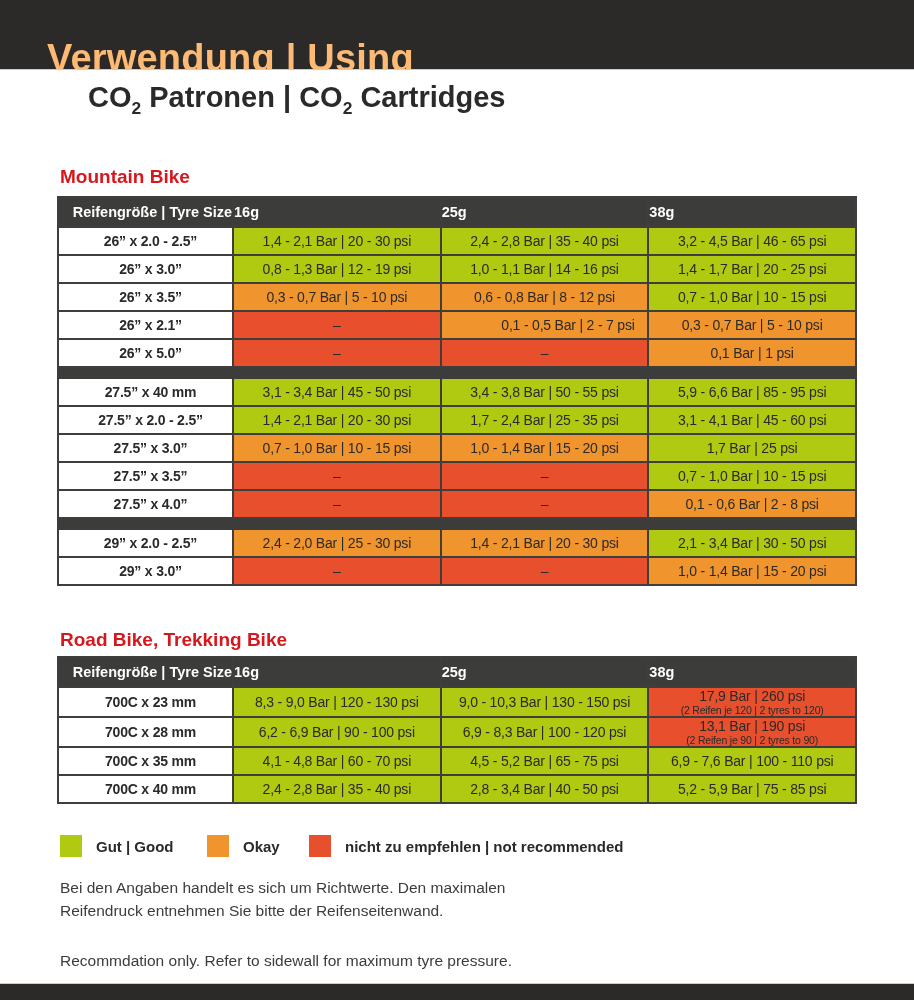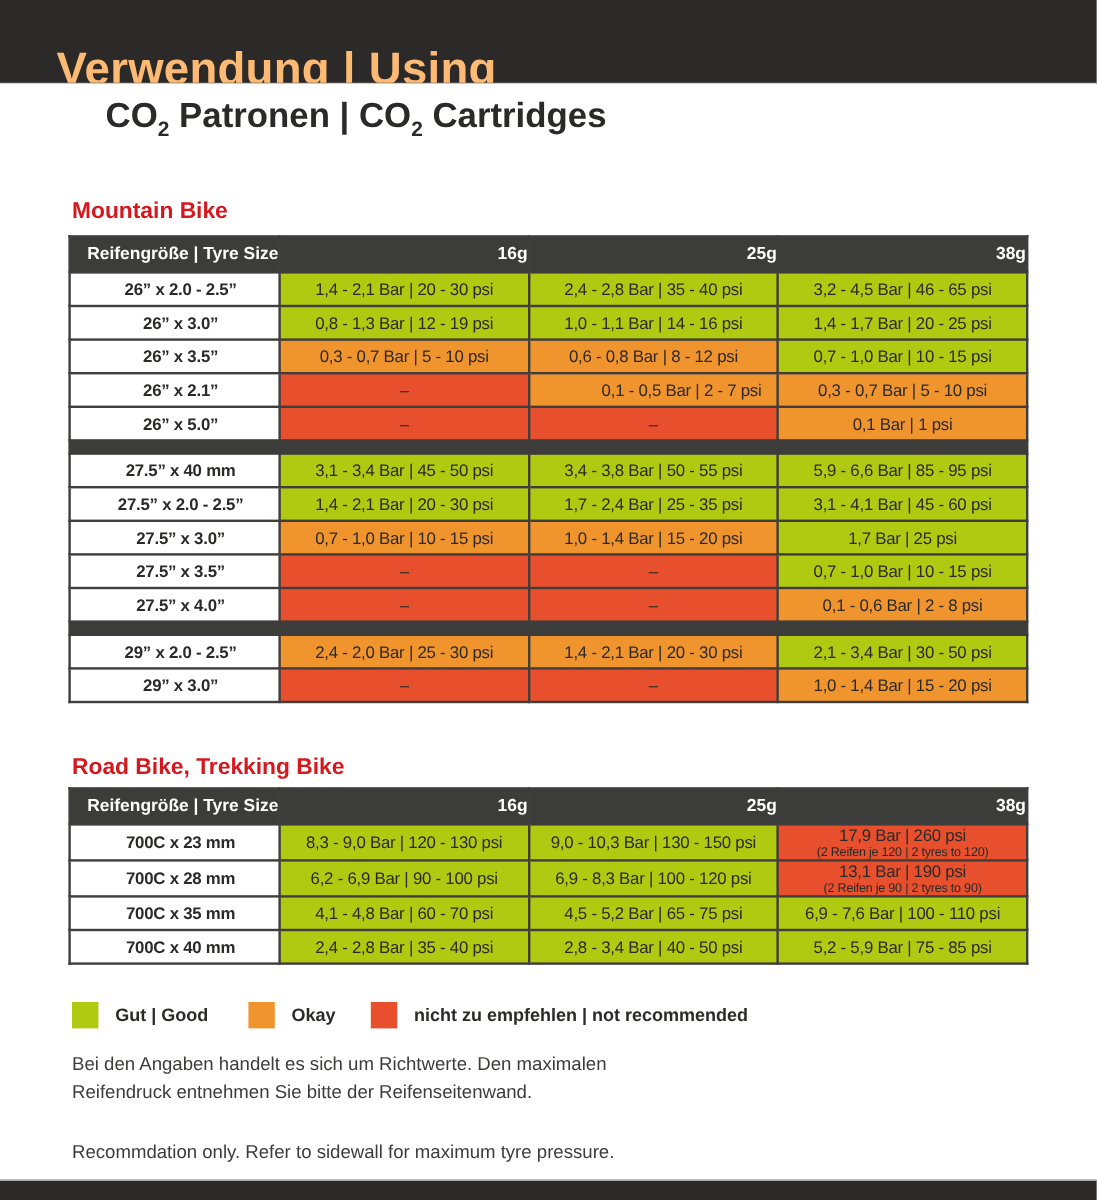--- a/index.html
+++ b/index.html
@@ -28,21 +28,21 @@
 
   
   table.press { position:absolute; left:57px; width:800px;
                 border-collapse:collapse; table-layout:fixed;
                 border:2px solid var(--c-border); }
   table.press.mountain { top:196px; }
   table.press.road     { top:656px; }
   col.c0 { width:175px; }
   table.press th { background:var(--c-table_header); color:#fff;
                    font-size:14.5px; font-weight:bold; height:30px;
-                   text-align:right; border:2px solid var(--c-border); }
+                   text-align:left; border:2px solid var(--c-border); }
   table.press th.col-label { text-align:right; padding-left:10px; }
   table.press td { border:2px solid var(--c-border); height:28px;
                    font-size:14px; color:var(--c-text_dark);
                    text-align:center; letter-spacing:-0.2px; }
   td.row-label { background:#fff; text-align:left; padding-left:10px;
                  font-weight:bold; font-size:15px; letter-spacing:0;
                  white-space:nowrap; }
   tr.sep-row td { height:11px; background:var(--c-table_header);
                   border-color:var(--c-table_header); padding:0; }
   .cell-main { line-height:16px; }

